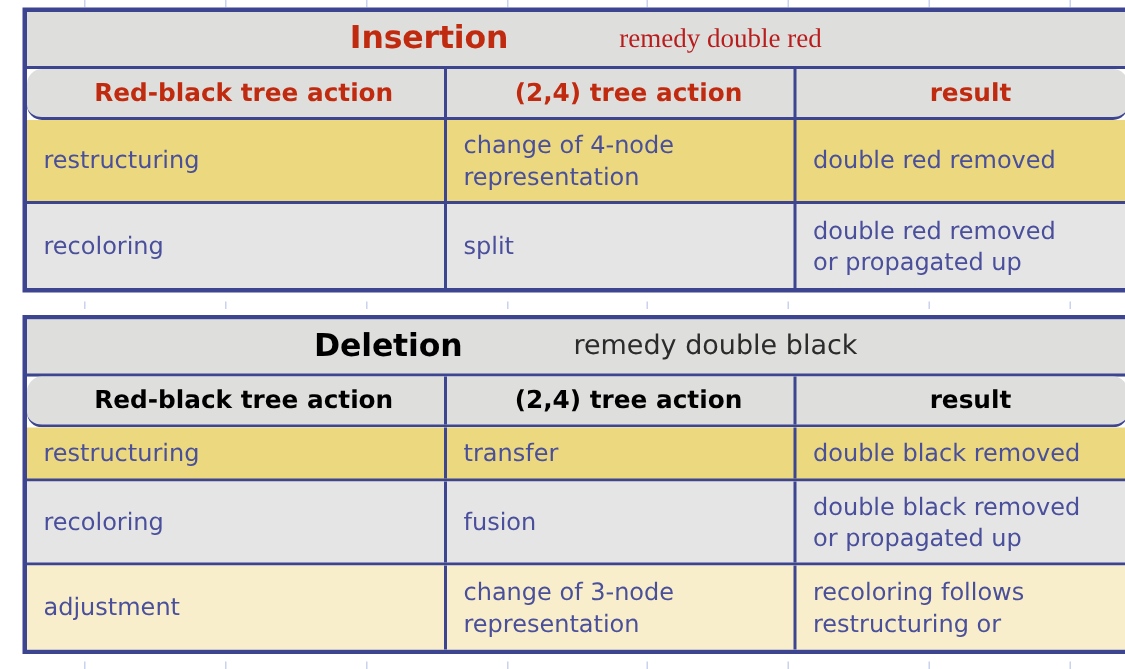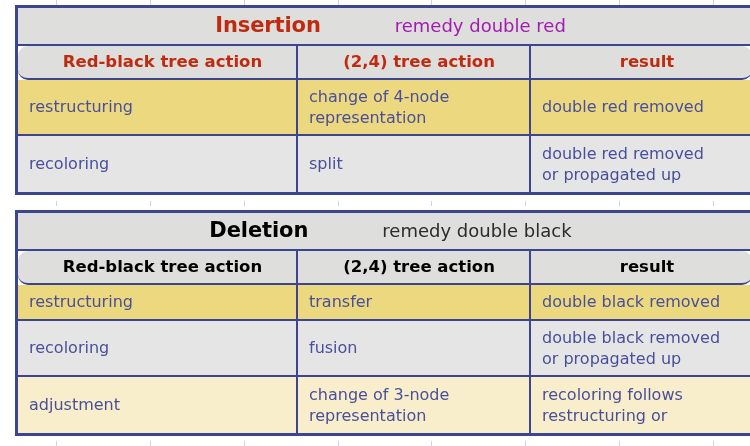--- a/index.html
+++ b/index.html
@@ -67,21 +67,21 @@
     font-weight: bold;
     font-size: 21px;
     padding-left: 11px;
     letter-spacing: -0.1px;
   }
   .title-sub {
     font-size: 18px;
     padding-left: 74px;
   }
   .ins .title-main { color: #c02b10; }
-  .ins .title-sub  { color: #a21caf; }
+  .ins .title-sub  { color: #b91c1c; font-family: Liberation Serif, serif; }
   .del .title-main { color: #000000; }
   .del .title-sub  { color: #2b2b2b; }
 
   .head-row {
     background: #dededd;
     height: 34px;
     border-bottom: 2px solid #3d4490;
     border-radius: 10px;
   }
   .head-row .cell {

